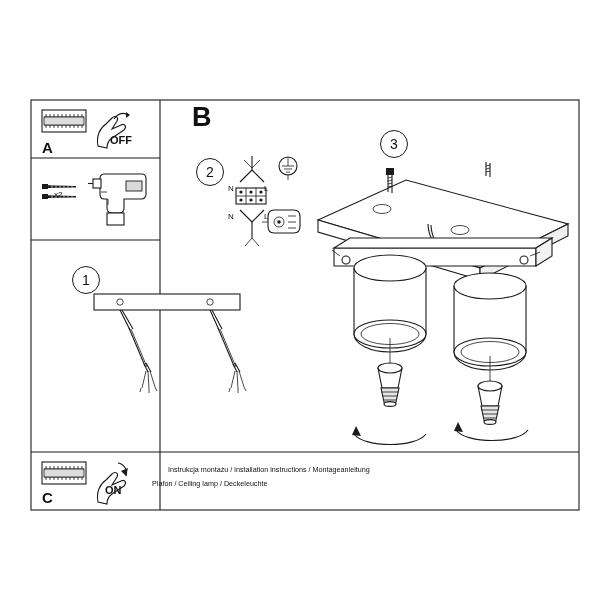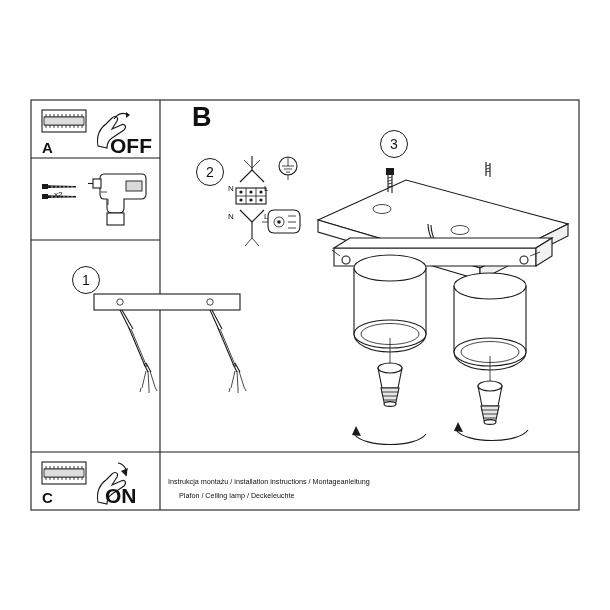--- a/index.html
+++ b/index.html
@@ -28,39 +28,38 @@
   .fill-k { fill: #1a1a1a; stroke: none; }
 
   
   .bigletter {
     font-size: 27px;
     font-weight: bold;
     color: #111;
     letter-spacing: 0;
   }
   .onoff {
-    font-size: 21px;
+    font-size: 11px;
     font-weight: bold;
     color: #111;
   }
   .tag-letter {
     font-size: 15px;
     font-weight: bold;
     color: #111;
   }
   .x2 {
     font-size: 8px;
     color: #111;
   }
   .caption {
     font-size: 7.2px;
     color: #111;
     line-height: 1.55;
     white-space: nowrap;
-    margin-top: 12px;
   }
   .numlabel {
     font-size: 14px;
     font-weight: normal;
     color: #111;
     text-align: center;
     line-height: 1;
   }
   .circ {
     border: 1.2px solid #1a1a1a;
@@ -381,15 +380,15 @@
       <path d="M44 272 C54 286 106 286 116 272" class="ln"></path>
       <path d="M46 264 L42 273 L51 274 Z" class="fill-k"></path>
     </g>
     <g>
       <path d="M146 268 C156 282 208 282 218 268" class="ln"></path>
       <path d="M148 260 L144 269 L153 270 Z" class="fill-k"></path>
     </g>
   </svg>
 
   <div class="abs caption" style="left:168px;top:464px;">Instrukcja montażu / installation instructions / Montageanleitung</div>
-  <div class="abs caption" style="left:179px;top:478px;">Plafon / Ceiling lamp / Deckeleuchte</div>
+  <div class="abs caption" style="left:152px;top:478px;">Plafon / Ceiling lamp / Deckeleuchte</div>
 
 </div>
 
 </body></html>

